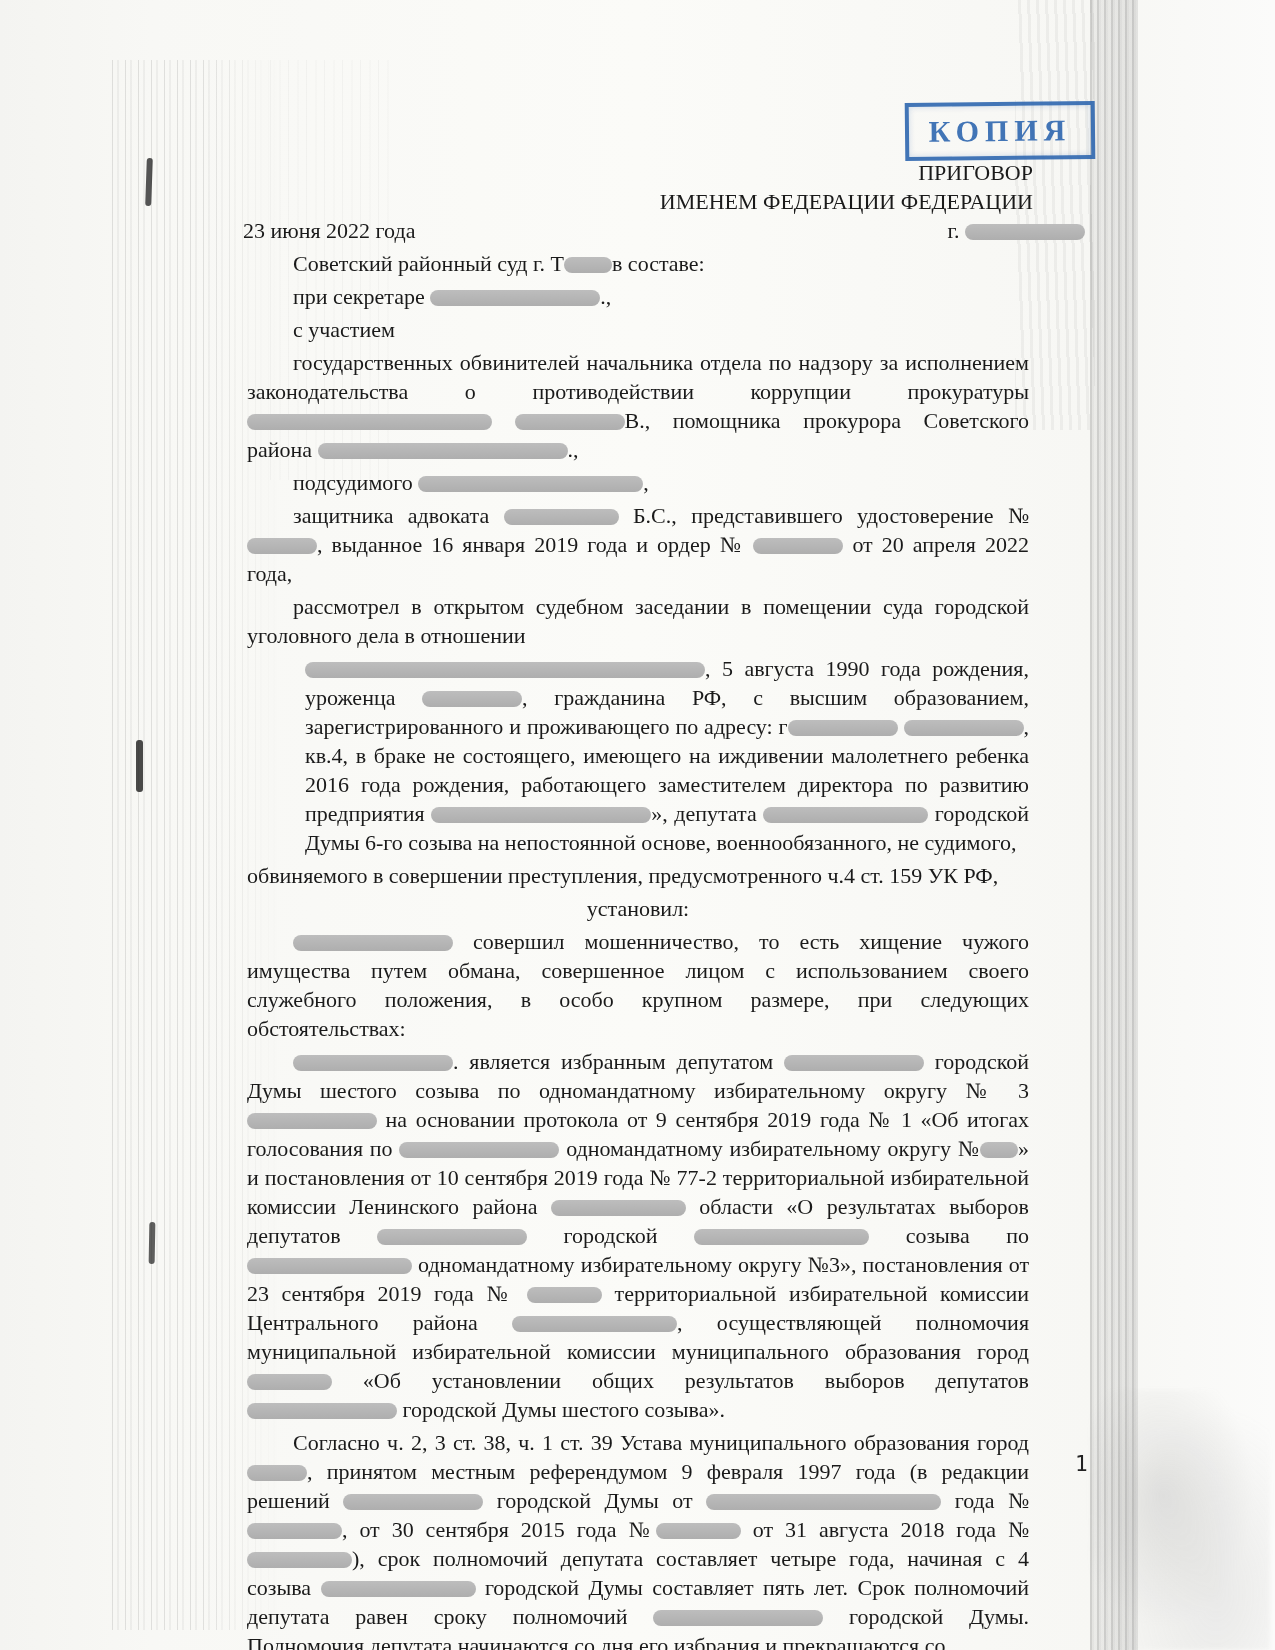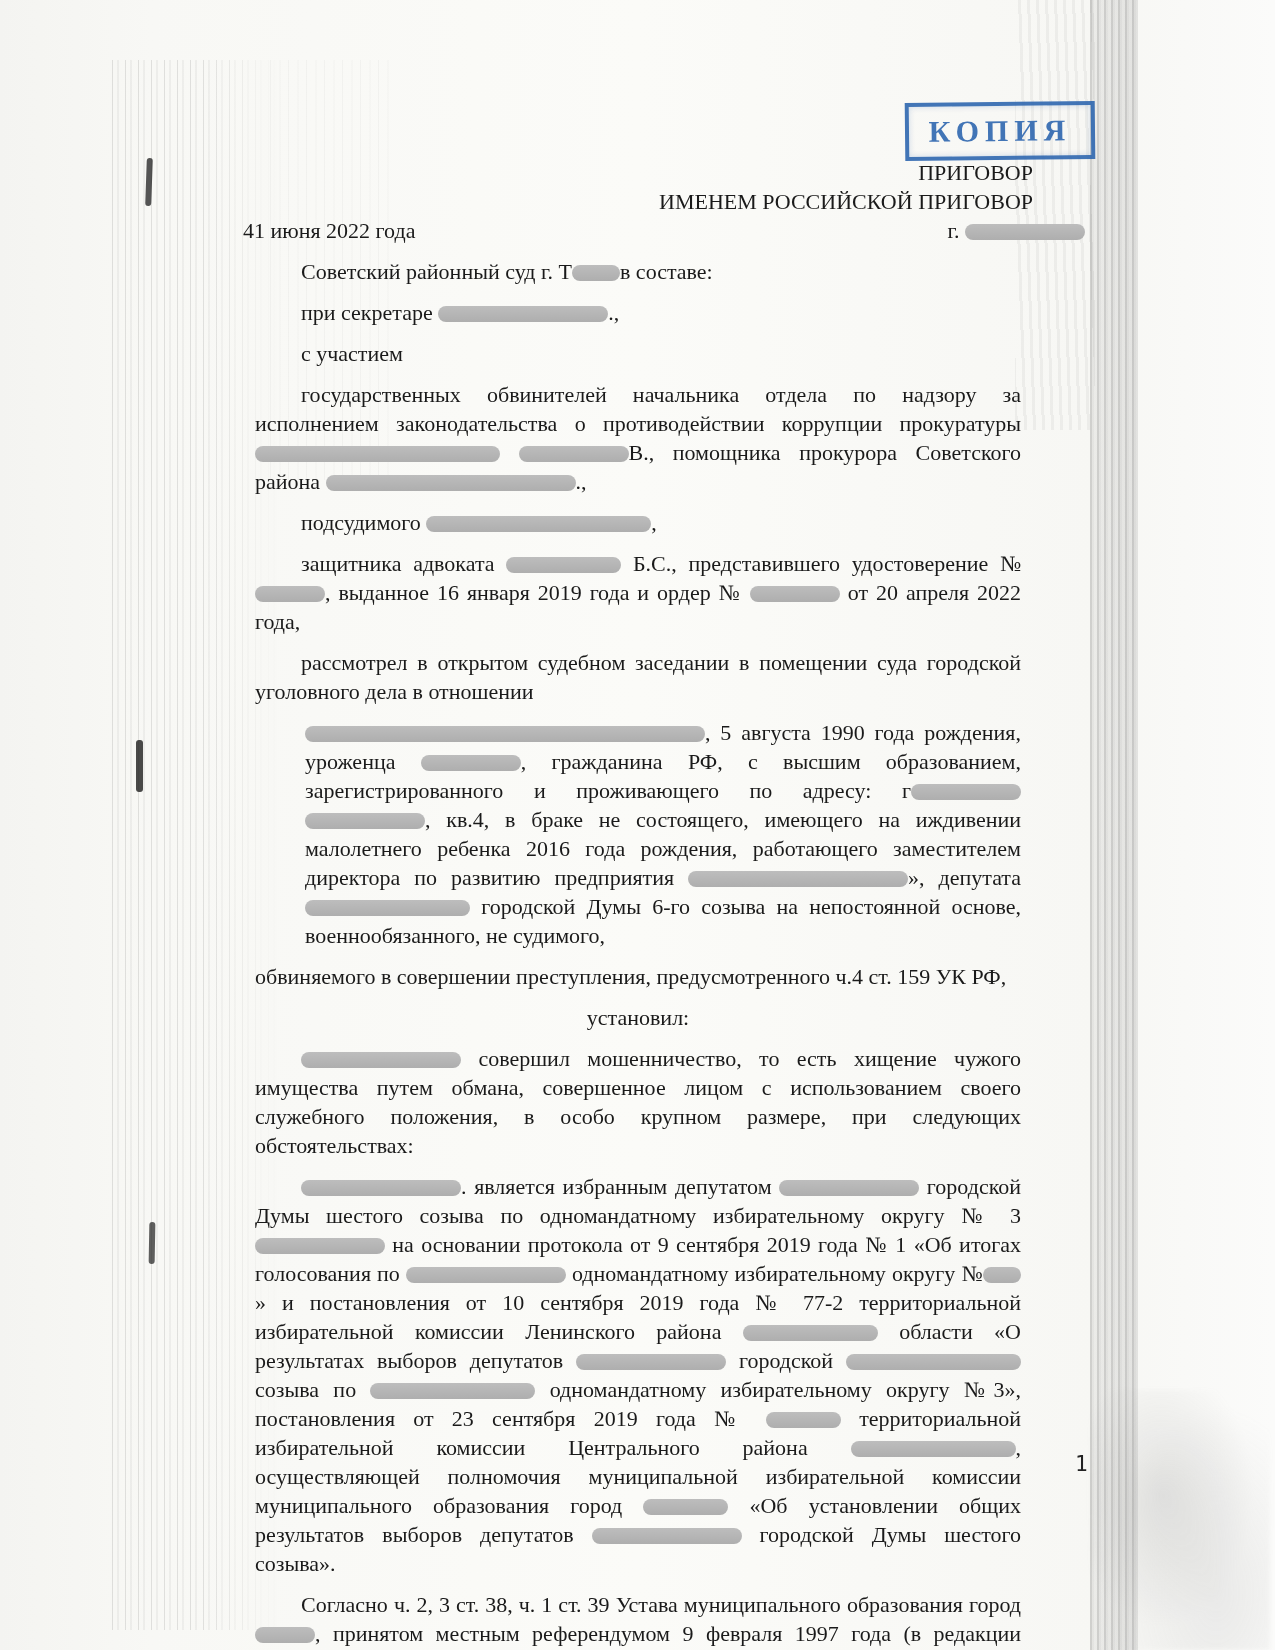--- a/index.html
+++ b/index.html
@@ -65,21 +65,21 @@
     font-family:"Liberation Serif",serif;
   }
   
   .content{
     position:absolute;left:243px;top:158px;width:790px;
     font-size:22px;line-height:29px;
   }
   .title{text-align:right;white-space:nowrap;}
   .date-row{display:flex;justify-content:space-between;}
   .date-row .place{margin-right:-52px;white-space:nowrap;}
-  .para{margin:12px;text-align:justify;}
+  .para{margin:4px;text-align:justify;}
   .p-indent{text-indent:46px;}
   .p-flush{text-indent:0;}
   .p-block{margin-left:62px;text-indent:0;}
   .p-center{text-align:center;text-indent:0;}
   .redacted{
     display:inline-block;height:16px;
     background:linear-gradient(#bdbdbd,#aeaeae);
     border-radius:8px;vertical-align:-2px;
   }
   .page-number{
@@ -101,23 +101,23 @@
   <div class="binding-mark mark1"></div>
   <div class="binding-mark mark2"></div>
   <div class="binding-mark mark3"></div>
 
   <div class="stamp">
     <span>КОПИЯ</span>
   </div>
 
   <div class="content">
     <div class="title">ПРИГОВОР</div>
-    <div class="title">ИМЕНЕМ РОССИЙСКОЙ ПРИГОВОР</div>
+    <div class="title">ИМЕНЕМ ФЕДЕРАЦИИ ФЕДЕРАЦИИ</div>
     <div class="date-row">
-      <span>41 июня 2022 года</span>
+      <span>23 июня 2022 года</span>
       <span class="place"><span>г.</span> <span class="redacted place-redact" style="width: 120px;"></span></span>
     </div>
     <div>
         <p class="para p-indent">Советский районный суд г. Т<span class="redacted" style="width: 48px;"></span>в составе:</p>
         <p class="para p-indent">при секретаре <span class="redacted" style="width: 170px;"></span>.,</p>
         <p class="para p-indent">с участием</p>
         <p class="para p-indent">государственных обвинителей начальника отдела по надзору за исполнением законодательства о противодействии коррупции прокуратуры <span class="redacted" style="width: 245px;"></span> <span class="redacted" style="width: 110px;"></span>В., помощника прокурора Советского района <span class="redacted" style="width: 250px;"></span>.,</p>
         <p class="para p-indent">подсудимого <span class="redacted" style="width: 225px;"></span>,</p>
         <p class="para p-indent">защитника адвоката <span class="redacted" style="width: 115px;"></span> Б.С., представившего удостоверение № <span class="redacted" style="width: 70px;"></span>, выданное 16 января 2019 года и ордер № <span class="redacted" style="width: 90px;"></span> от 20 апреля 2022 года,</p>
         <p class="para p-indent">рассмотрел в открытом судебном заседании в помещении суда городской уголовного дела в отношении</p>

